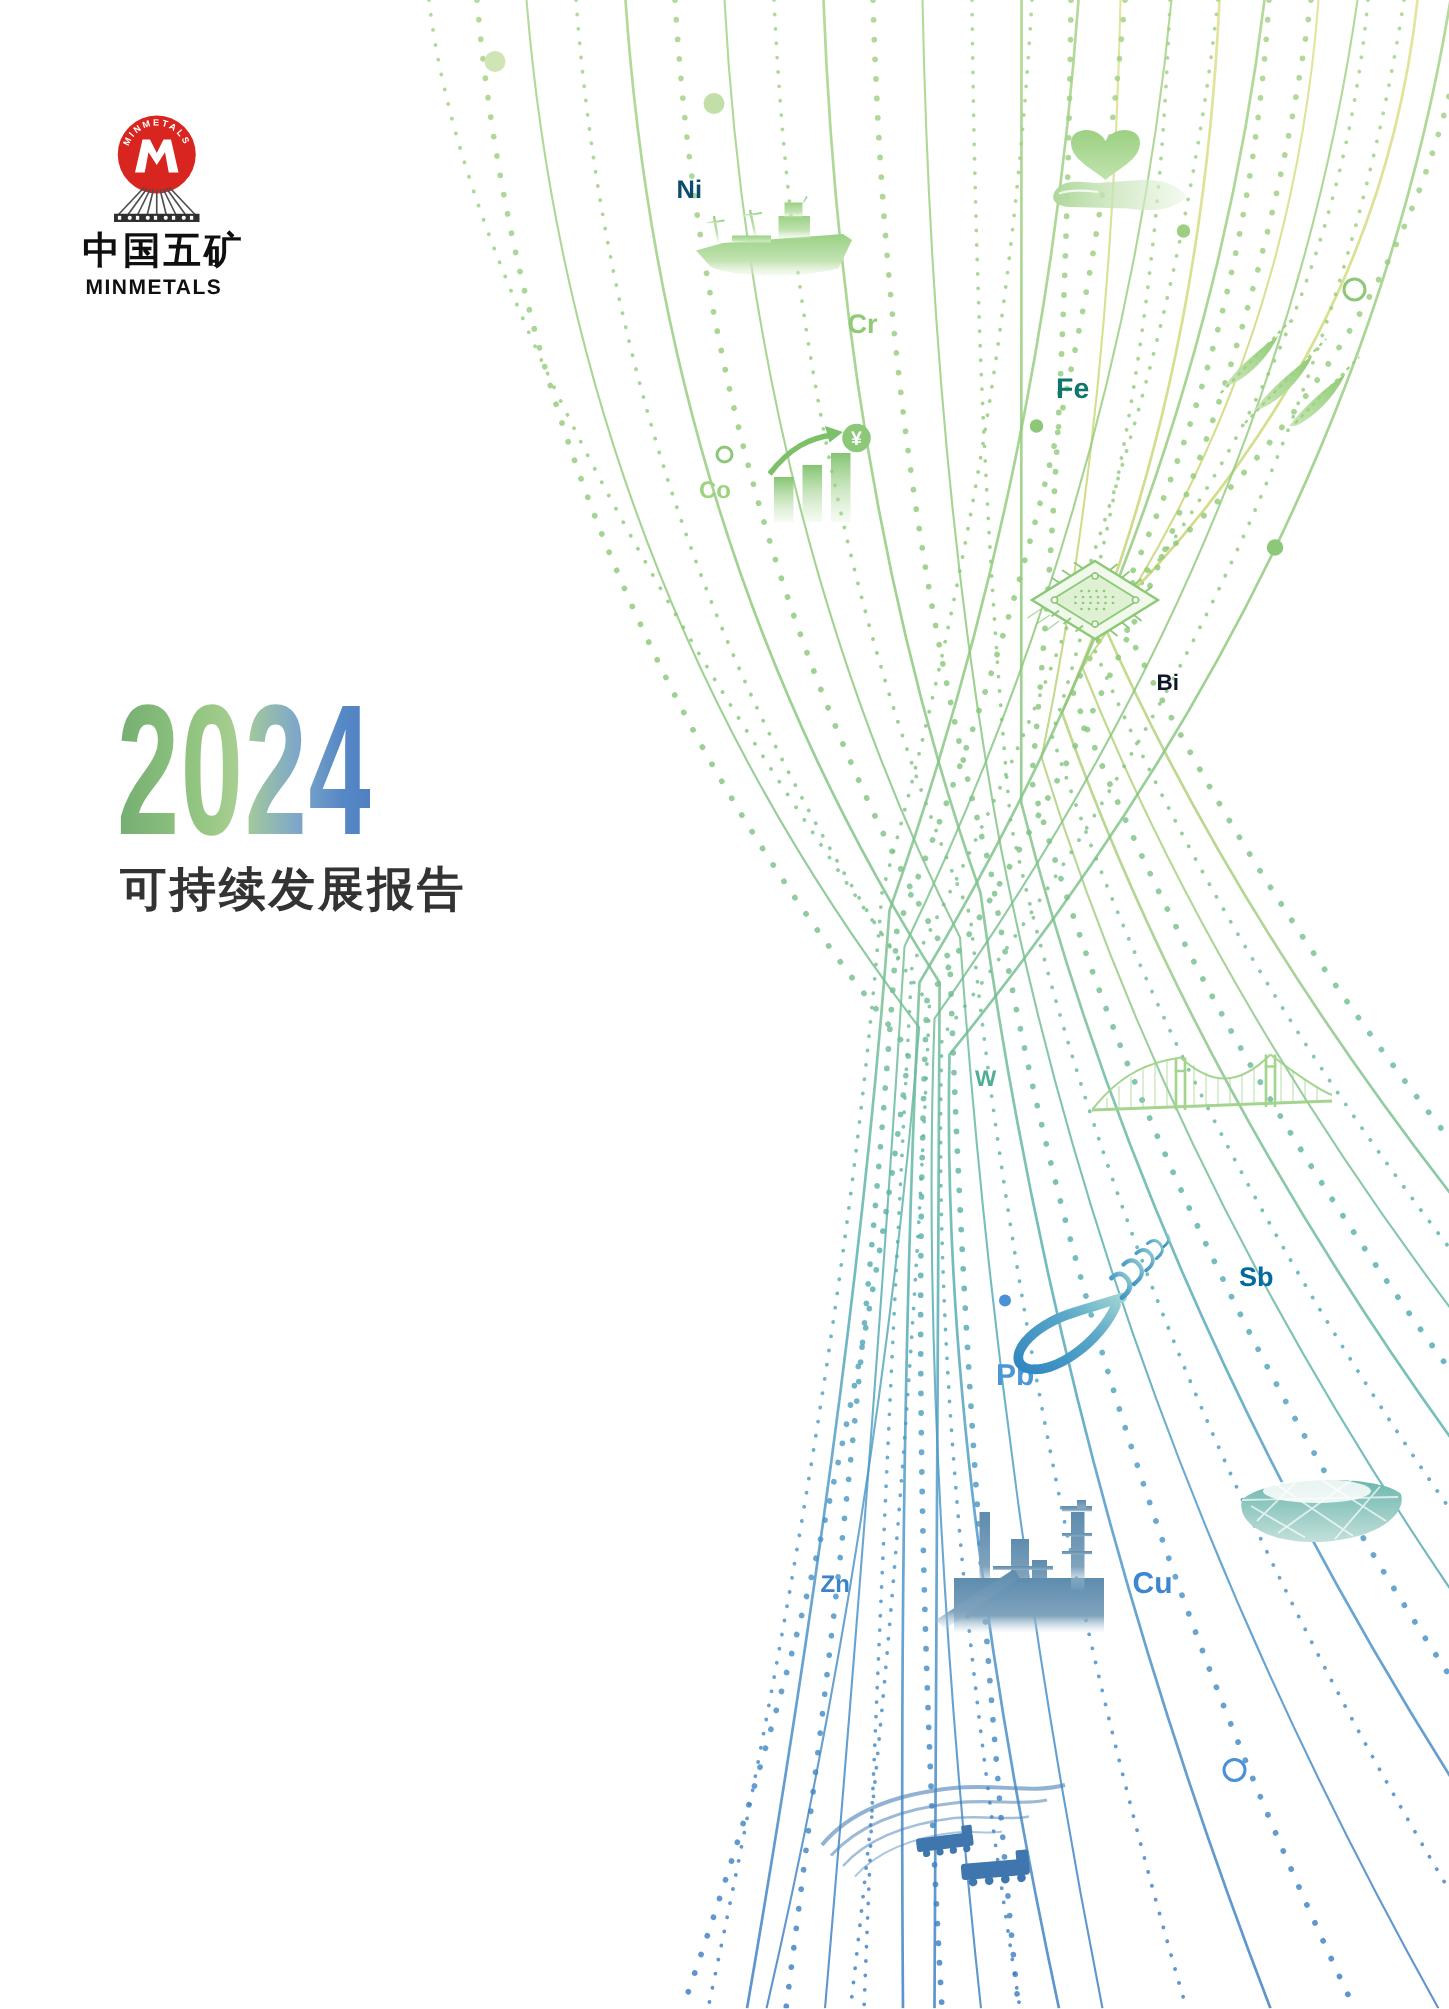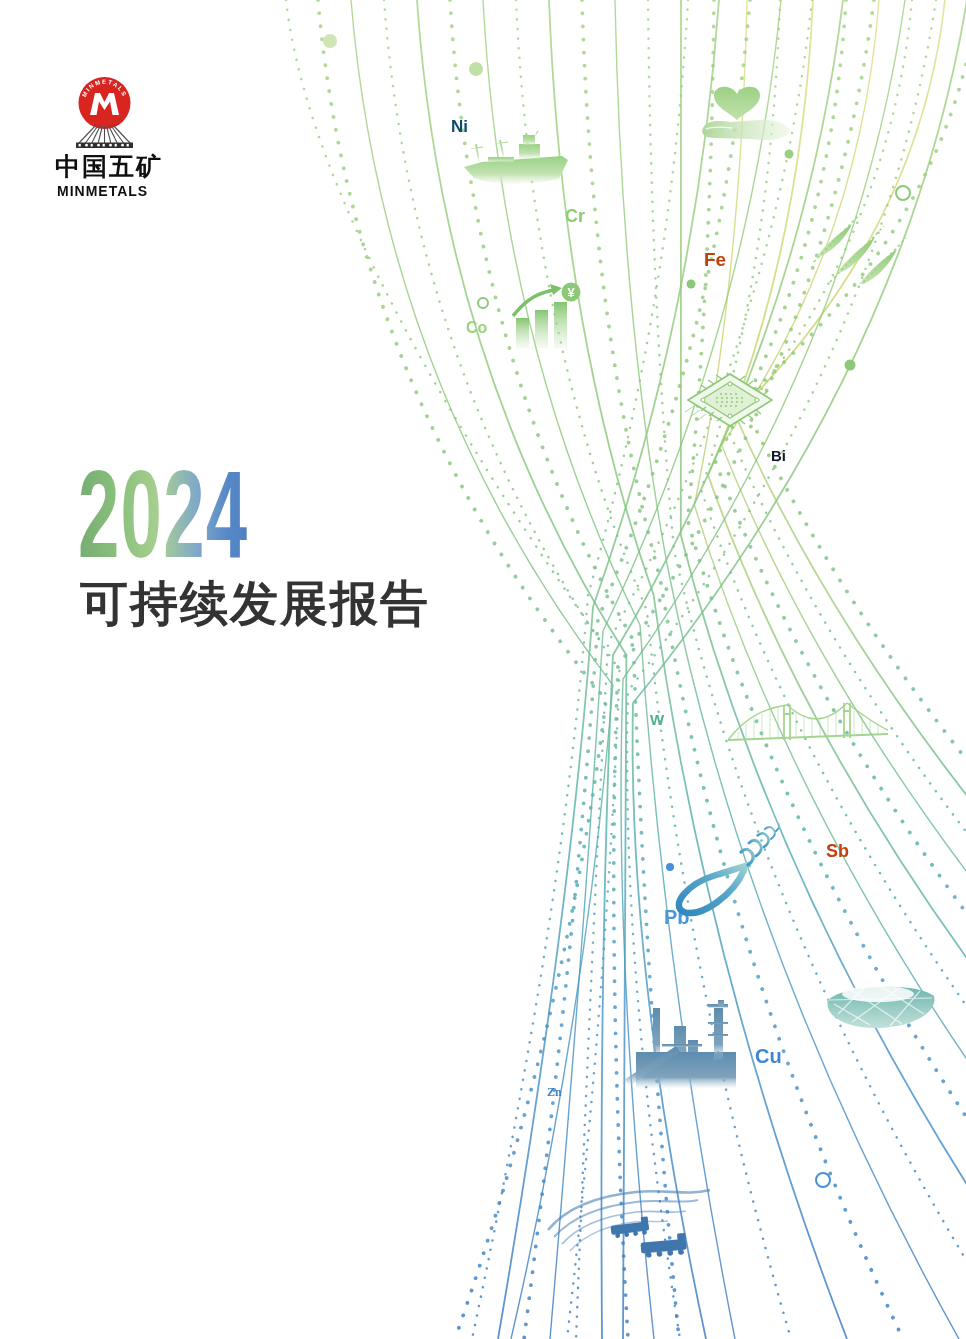--- a/index.html
+++ b/index.html
@@ -14,35 +14,35 @@
   .logo-cn{position:absolute;left:55px;top:150px;font-size:25px;font-weight:bold;
            letter-spacing:2px;color:#0f0f0f;white-space:nowrap;text-align:right;}
   .logo-en{position:absolute;left:57px;top:183px;font-size:14px;font-weight:bold;
            letter-spacing:1px;color:#0f0f0f;white-space:nowrap;}
 
   
   .year{position:absolute;left:78px;top:452px;margin:0;font-size:124px;font-weight:bold;
         line-height:1;letter-spacing:2px;transform:scaleX(0.6);transform-origin:left top;
         background:linear-gradient(90deg,#75ae72 0%,#8fc37f 28%,#a9cf92 48%,#7fa8c9 70%,#5688c6 88%,#4f7fc0 100%);
         -webkit-background-clip:text;background-clip:text;color:transparent;white-space:nowrap;}
-  .title{position:absolute;left:80px;top:572px;margin:0;font-size:48px;font-weight:bold;
+  .title{position:absolute;left:80px;top:572px;margin:0;font-size:31px;font-weight:bold;
          letter-spacing:2px;color:#333333;white-space:nowrap;}
 
   
   .el{position:absolute;font-weight:bold;white-space:nowrap;}
   .el-ni{left:451px;top:117px;font-size:17px;color:#0c4a6e;}
   .el-cr{left:565px;top:206px;font-size:18px;color:#8fca74;}
-  .el-fe{left:704px;top:249px;font-size:19px;color:#c2410c;}
+  .el-fe{left:704px;top:249px;font-size:19px;color:#0f766e;}
   .el-co{left:466px;top:319px;font-size:16px;color:#9bd37f;}
   .el-bi{left:771px;top:447px;font-size:15px;color:#0f172a;}
   .el-w {left:650px;top:711px;font-size:15px;color:#4fae96;}
-  .el-sb{left:826px;top:841px;font-size:18px;color:#c2410c;}
+  .el-sb{left:826px;top:841px;font-size:18px;color:#0369a1;}
   .el-pb{left:664px;top:906px;font-size:20px;color:#4a97d8;}
   .el-cu{left:755px;top:1045px;font-size:20px;color:#3c87d0;}
-  .el-zn{left:547px;top:1085px;font-size:12px;color:#3e82c8;font-family:Liberation Serif, serif;}
+  .el-zn{left:547px;top:1048px;font-size:16px;color:#3e82c8;}
 
   .icon{position:absolute;}
 </style>
 </head>
 <body>
 
 <div class="page">
 
   <svg id="flow" width="966" height="1339" viewBox="0 0 966 1339">
     <defs>

